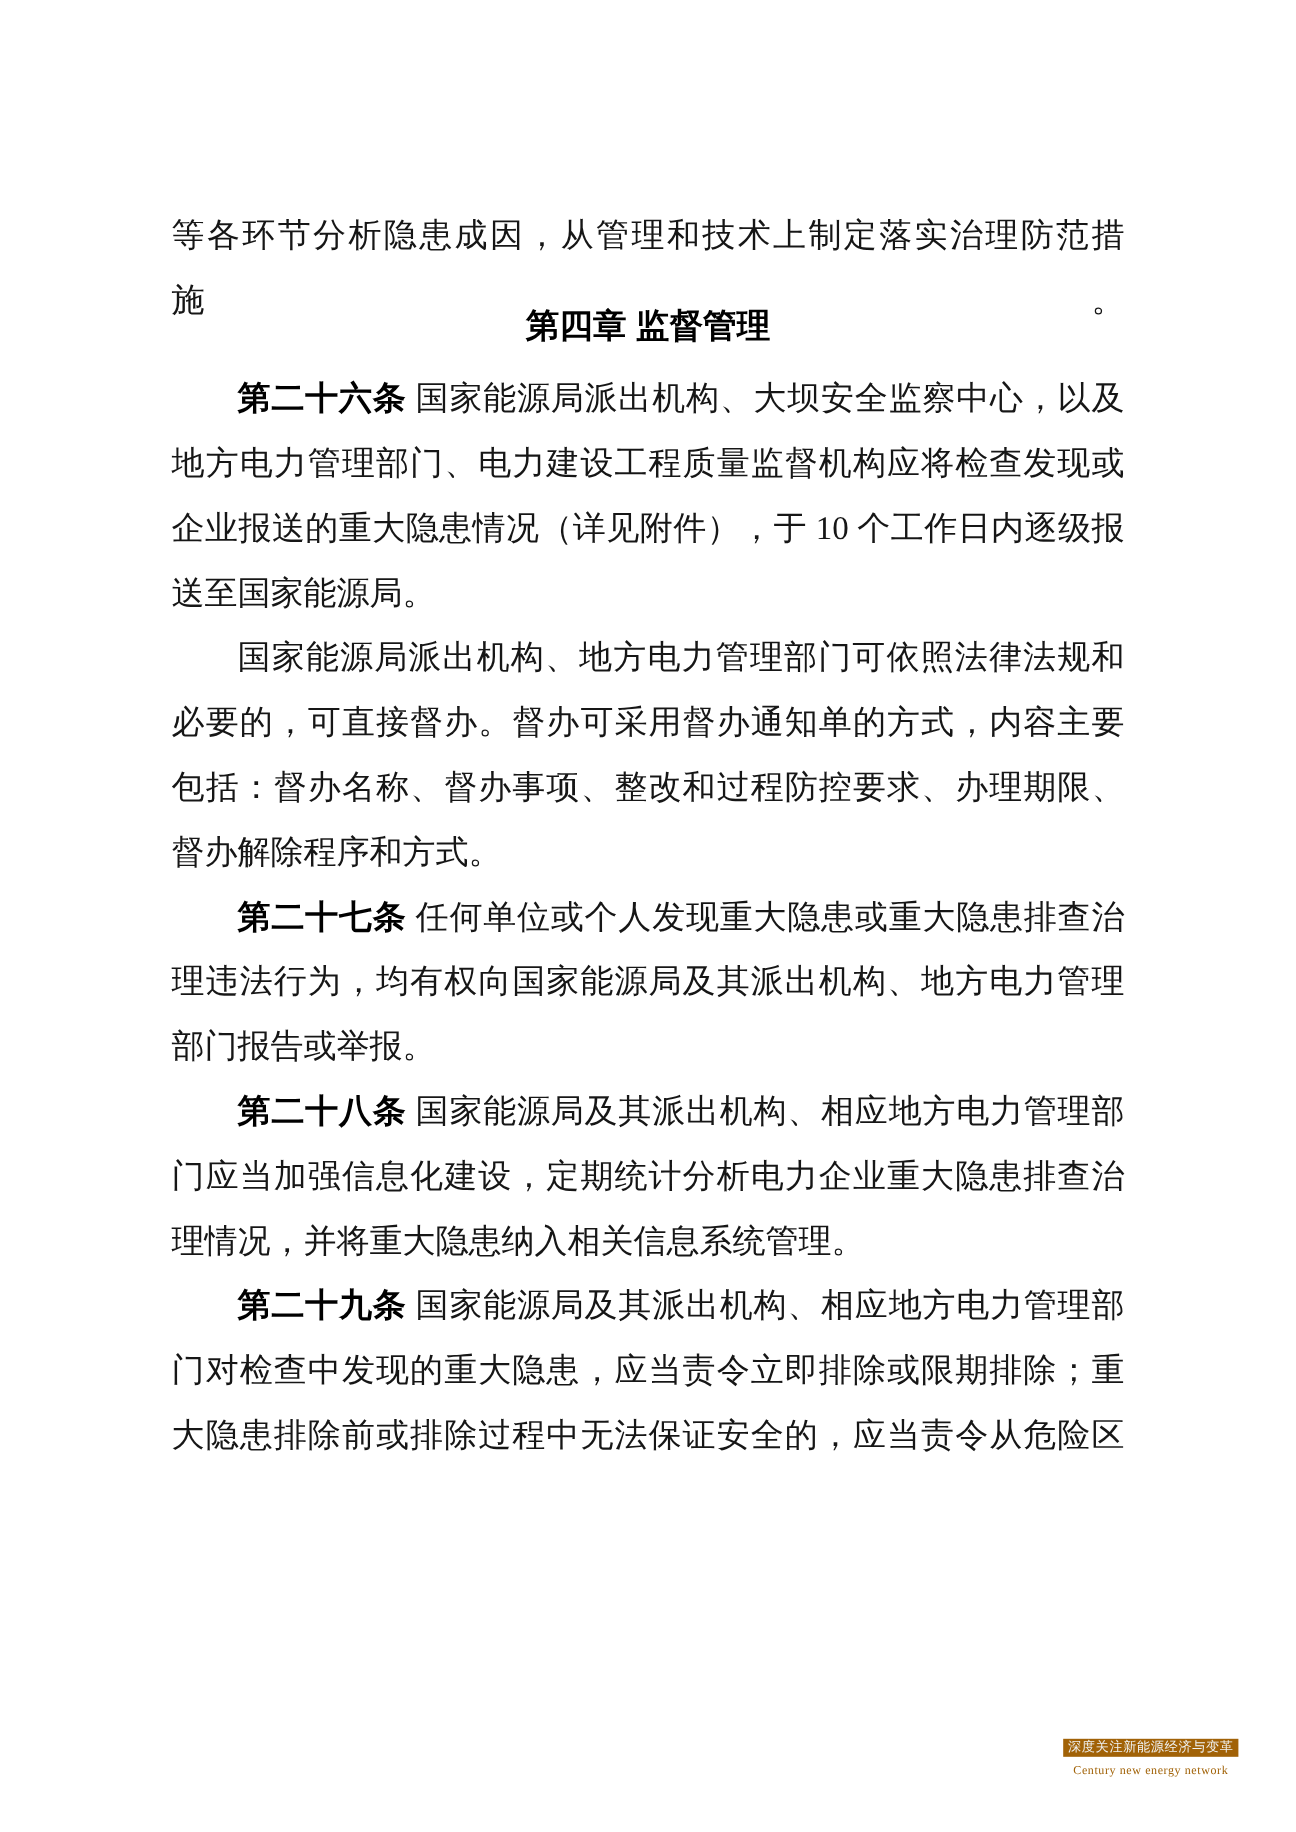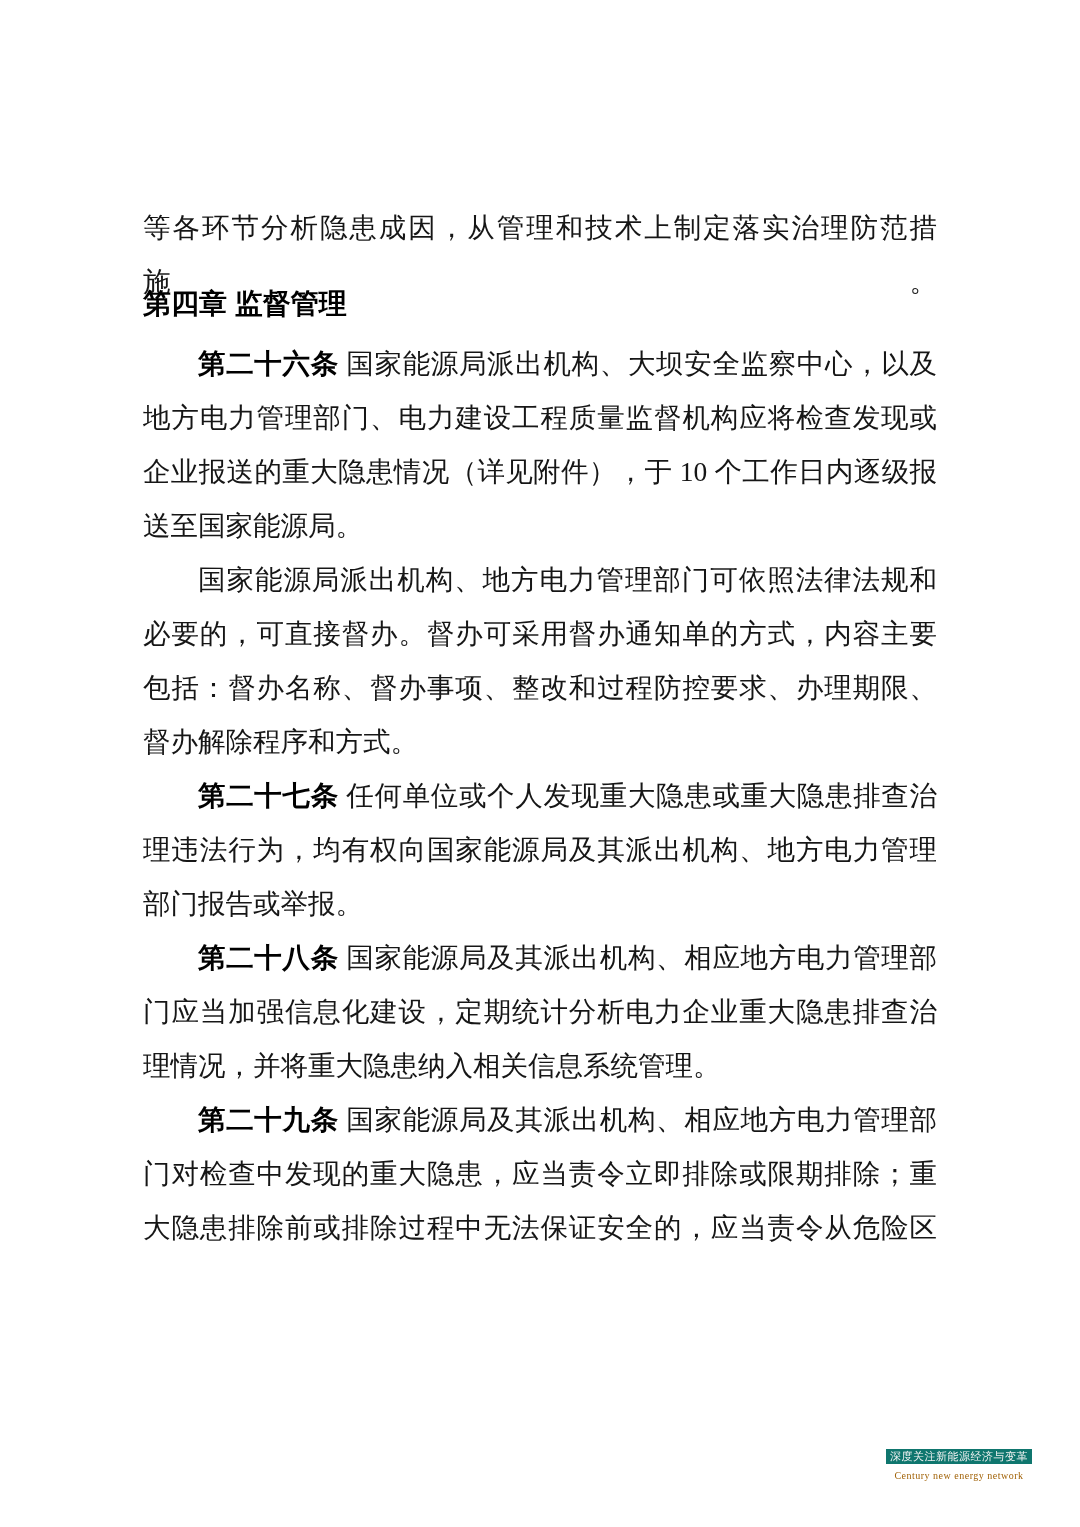--- a/index.html
+++ b/index.html
@@ -7,21 +7,20 @@
     position: relative;
     width: 1080px;
     height: 1527px;
     background: #ffffff;
     font-family: "Liberation Serif", serif;
     color: #161616;
     overflow: hidden;
   }
   .content {
     padding: 169px 143px 0 143px;
-    margin-top: 32px;
   }
   .line {
     font-size: 27.5px;
     line-height: 54px;
     height: 54px;
   }
   .j {
     text-align: justify;
     text-align-last: justify;
   }
@@ -31,36 +30,37 @@
   .line b {
     font-family: "Liberation Sans", sans-serif;
     font-weight: 700;
     color: #000000;
   }
   .chapter {
     font-size: 28px;
     line-height: 54px;
     height: 54px;
     margin: 22px 0 6px 0;
+    text-align: center;
     font-family: "Liberation Sans", sans-serif;
     font-weight: 700;
     color: #000000;
   }
   .watermark {
     position: absolute;
     left: 843px;
     top: 1446px;
     width: 232px;
     text-align: center;
     font-family: "Liberation Sans", sans-serif;
     user-select: none;
   }
   .wm-slogan {
     display: inline-block;
-    background: #0f766e;
+    background: #a16207;
     color: #f0f2f2;
     font-size: 11px;
     line-height: 15px;
     padding: 0 4px;
     letter-spacing: 0.5px;
     margin-bottom: 2px;
   }
   .wm-title {
     font-size: 38px;
     line-height: 41px;

